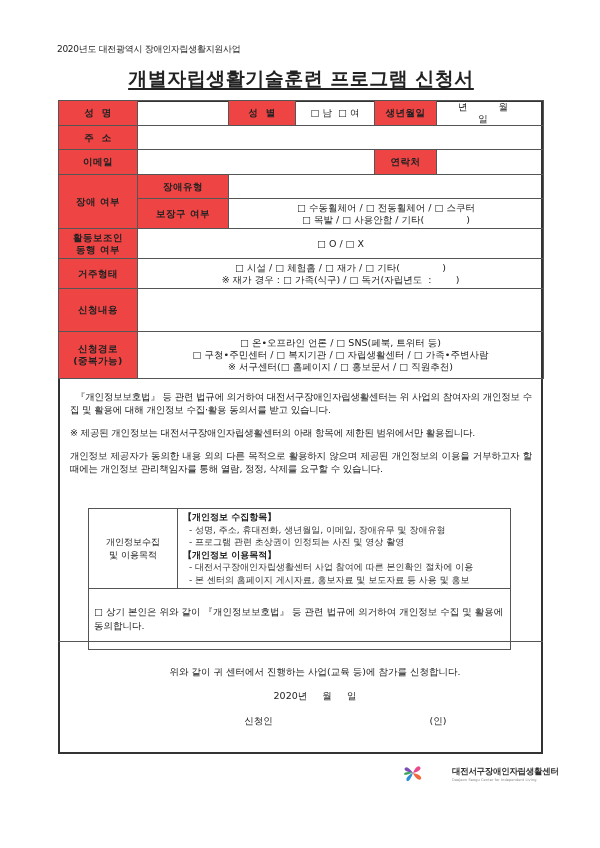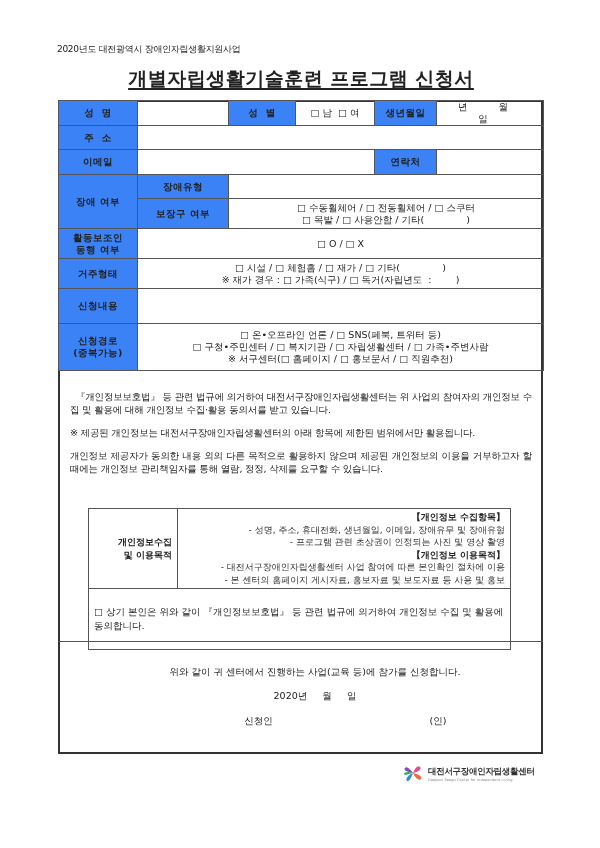--- a/index.html
+++ b/index.html
@@ -23,49 +23,49 @@
     border: 2px solid #333; box-sizing: border-box;
   }
   table.form {
     position: absolute; left: 58px; top: 100px; width: 485px;
     border-collapse: collapse; table-layout: fixed; font-size: 9.5px;
   }
   table.form td {
     border: 1px solid #555; padding: 0 4px; height: 24px; box-sizing: border-box;
     text-align: center; vertical-align: middle; line-height: 12px;
   }
-  td.lbl { background: #3b82f6; font-weight: bold; letter-spacing: 0.5px; }
+  td.lbl { background: #ef4444; font-weight: bold; letter-spacing: 0.5px; }
   td.left { text-align: left; padding-left: 8px; }
   td.right { text-align: right; padding-right: 10px; letter-spacing: 14px; }
 
   .consent {
     position: absolute; left: 70px; top: 390px; width: 462px;
     font-size: 9.5px; line-height: 13px; text-align: justify; letter-spacing: -0.2px;
   }
   .consent p { margin: 0 0 10px 0; }
   .consent p.first { text-indent: 6px; }
 
   table.privacy {
     position: absolute; left: 88px; top: 508px; width: 423px;
     border-collapse: collapse; table-layout: fixed; font-size: 9px;
   }
   table.privacy td { border: 1px solid #555; vertical-align: middle; padding: 2px 5px; }
-  table.privacy td.plbl { font-weight: bold; text-align: right; width: 78px; line-height: 13px; }
-  table.privacy td.pbody { line-height: 12.5px; text-align: right; }
+  table.privacy td.plbl { font-weight: normal; text-align: center; width: 78px; line-height: 13px; }
+  table.privacy td.pbody { line-height: 12.5px; }
   .pb-h { font-weight: bold; }
   .pb-i { padding-left: 6px; color: #333; }
   table.privacy td.agree { font-size: 9.5px; line-height: 14px; padding: 16px 5px; }
 
   .divider { position: absolute; left: 58px; top: 641px; width: 485px; border-top: 1px solid #555; }
 
   .sign-line {
     position: absolute; left: 58px; width: 514px; text-align: center; font-size: 9.5px;
   }
   .logo {
-    position: absolute; left: 402px; top: 763px; display: flex; align-items: center;
+    position: absolute; left: 402px; top: 763px; display: flex; align-items: center; gap: 24px;
   }
   .logo-text { margin-left: 4px; }
   .logo-ko { font-size: 8.5px; font-weight: bold; color: #333; letter-spacing: -0.3px; }
   .logo-en { font-size: 3.5px; color: #888; letter-spacing: 0.1px; }
 </style>
 </head>
 <body>
 
 <div class="header-note">2020년도 대전광역시 장애인자립생활지원사업</div>
 <div class="doc-title"><span>개별자립생활기술훈련 프로그램 신청서</span></div>
@@ -119,21 +119,21 @@
     </td>
     <td colspan="5" style="white-space:pre">□ O / □ X</td>
   </tr>
   <tr style="height:30px">
     <td class="lbl">거주형태</td>
     <td colspan="5">
       <div style="white-space:pre">□ 시설 / □ 체험홈 / □ 재가 / □ 기타(              )</div>
       <div style="white-space:pre">※ 재가 경우 : □ 가족(식구) / □ 독거(자립년도  :        )</div>
     </td>
   </tr>
-  <tr style="height:35px">
+  <tr style="height:43px">
     <td class="lbl">신청내용</td>
     <td colspan="5"></td>
   </tr>
   <tr style="height:47px">
     <td class="lbl">
       <div>신청경로</div>
       <div>(중복가능)</div>
     </td>
     <td colspan="5" class="left">
       <div>□ 온•오프라인 언론 / □ SNS(페북, 트위터 등)</div>

